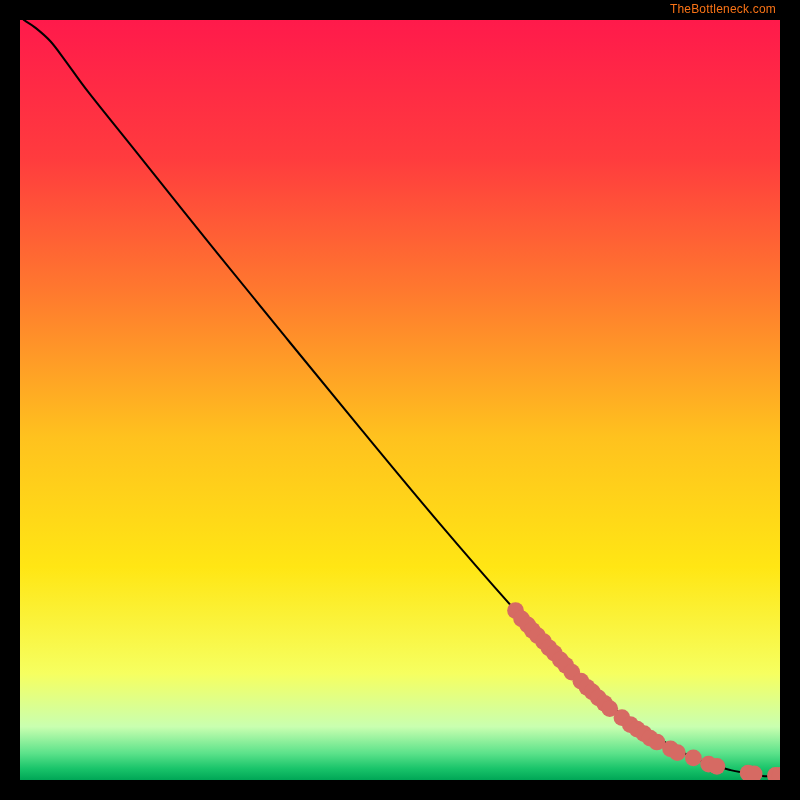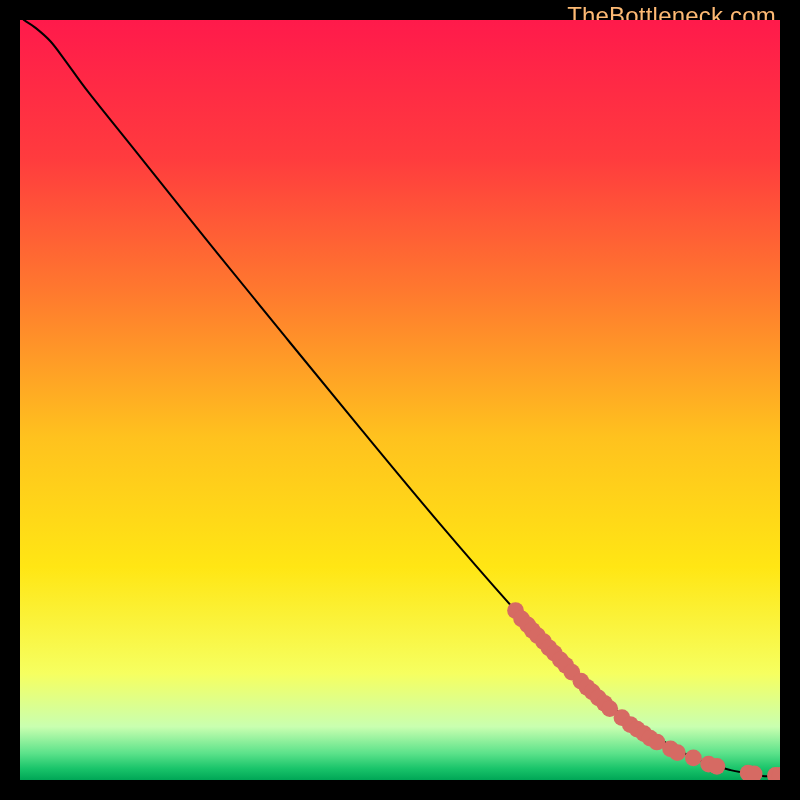--- a/index.html
+++ b/index.html
@@ -20,22 +20,22 @@
     position: absolute;
     left: 20px;
     top: 20px;
     width: 760px;
     height: 760px;
   }
   .watermark {
     position: absolute;
     top: 2px;
     right: 24px;
-    color: #fdba74;
-    font-size: 24px;
+    color: #f97316;
+    font-size: 12px;
     font-weight: 500;
     letter-spacing: 0.2px;
     white-space: nowrap;
   }
   svg { display: block; }
 </style>
 </head>
 <body>
 
 <div class="stage">

